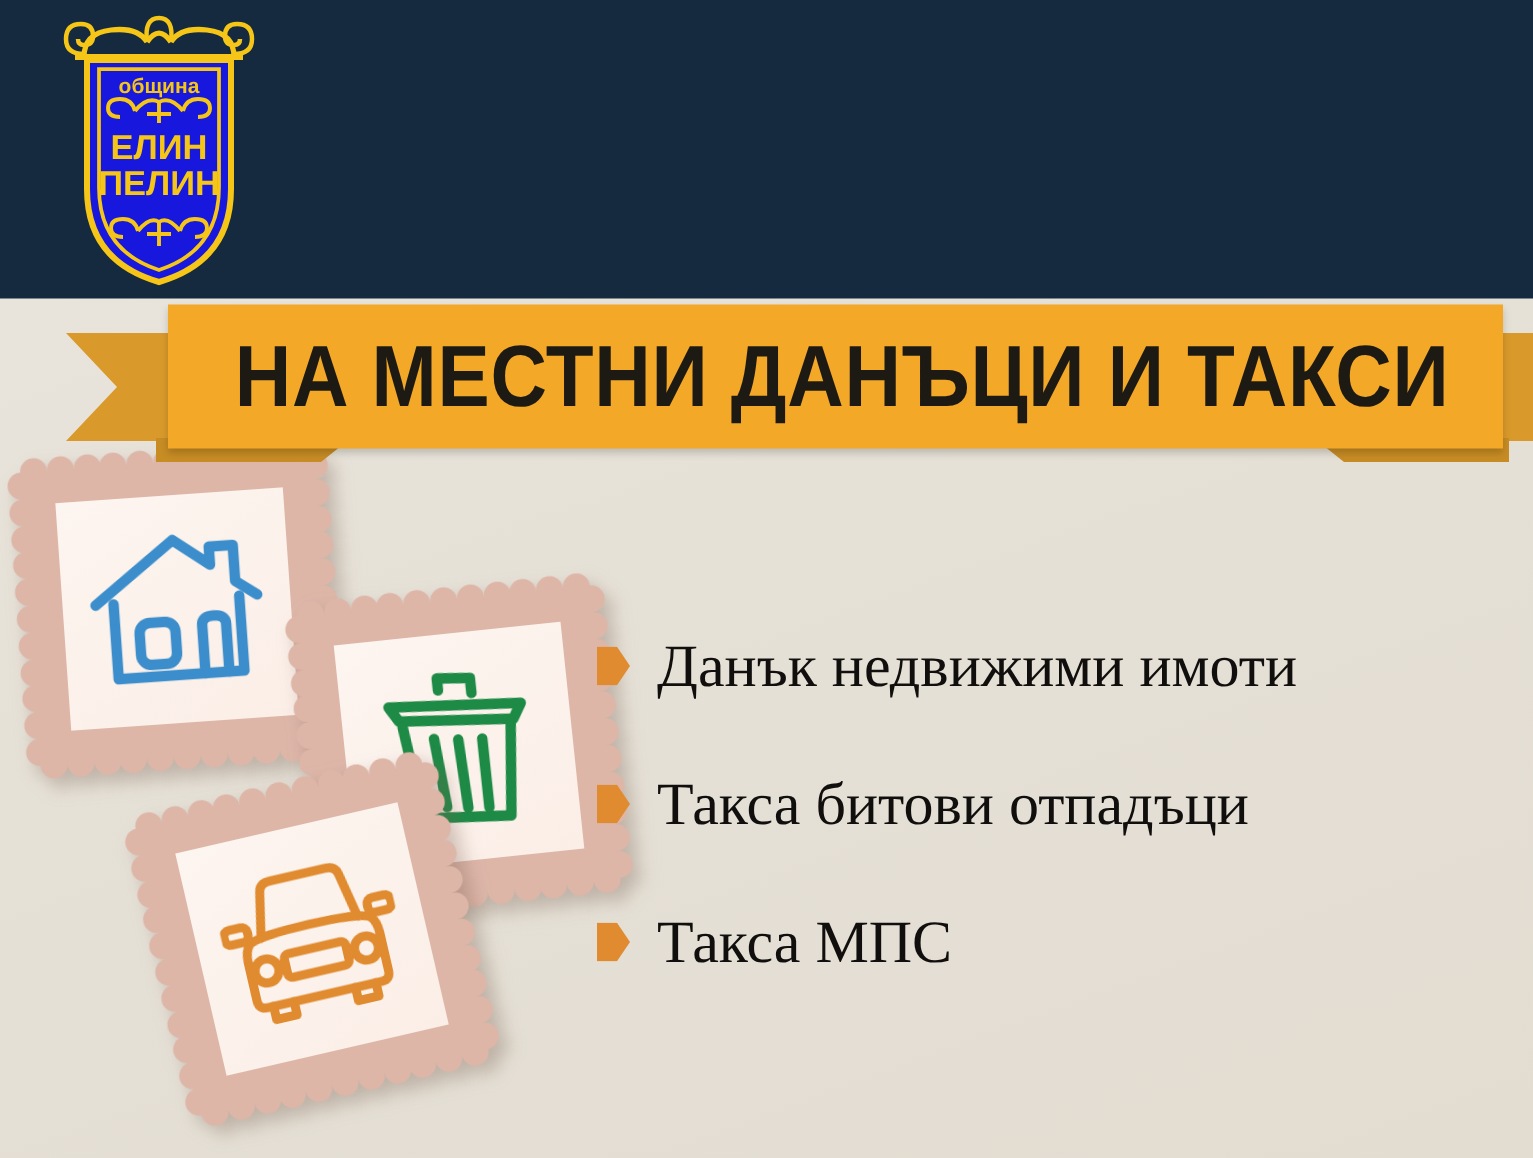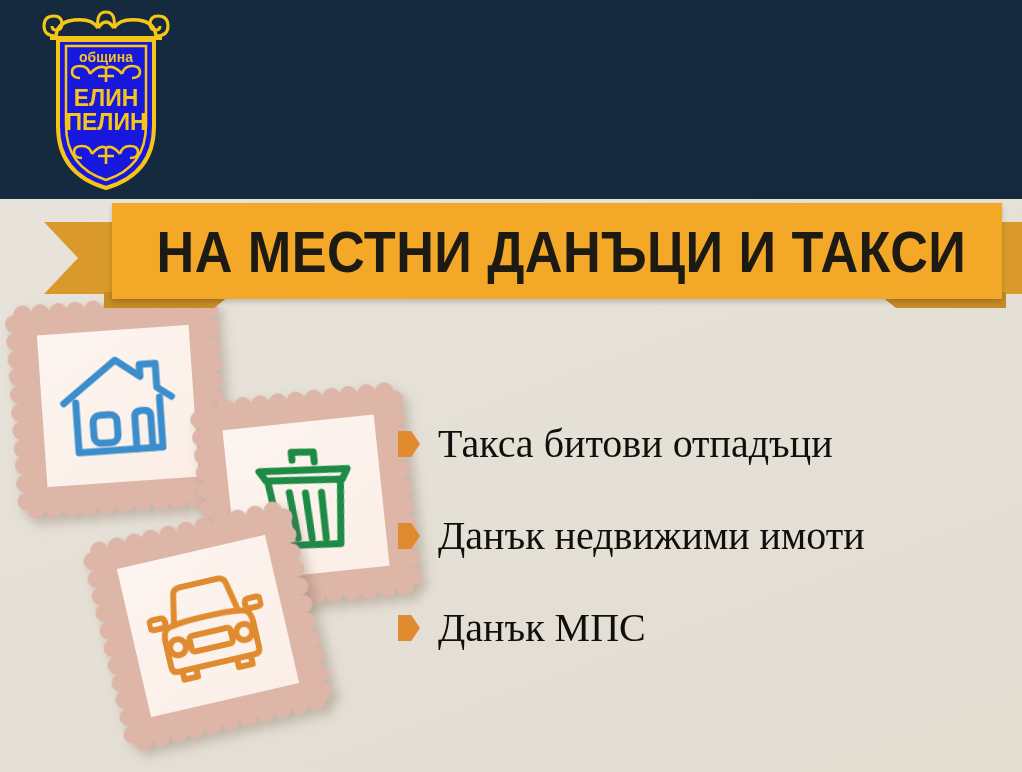--- a/index.html
+++ b/index.html
@@ -354,25 +354,25 @@
           <path d="M80 90 L80 99 L94 99 L94 90"></path>
         </svg>
       </div>
     </div>
 
   </div>
 
   <div class="bullets">
     <div class="bullet-row">
       <span class="bullet-mark"></span>
-      <span class="bullet-text">Такса битови отпадъци</span>
+      <span class="bullet-text">Данък недвижими имоти</span>
     </div>
     <div class="bullet-row">
       <span class="bullet-mark"></span>
-      <span class="bullet-text">Данък недвижими имоти</span>
+      <span class="bullet-text">Такса битови отпадъци</span>
     </div>
     <div class="bullet-row">
       <span class="bullet-mark"></span>
-      <span class="bullet-text">Данък МПС</span>
+      <span class="bullet-text">Такса МПС</span>
     </div>
   </div>
 
 </div>
 
 </body></html>

